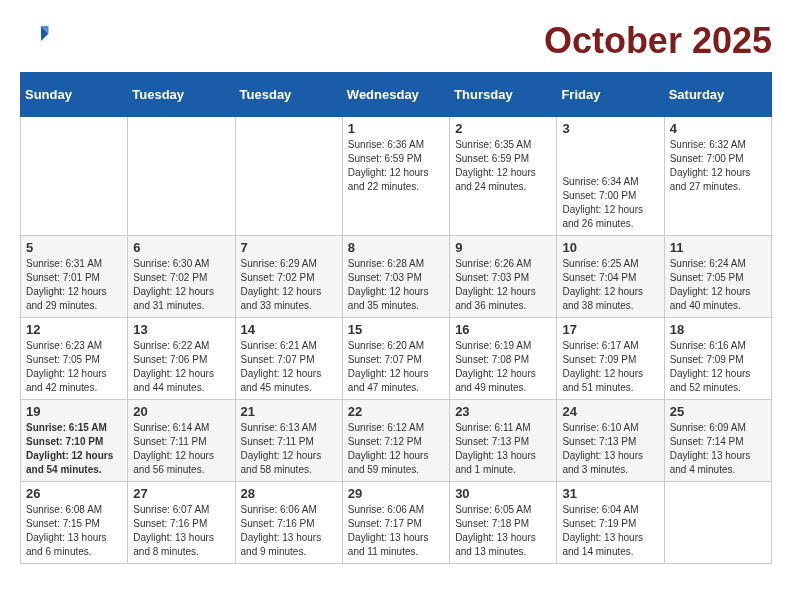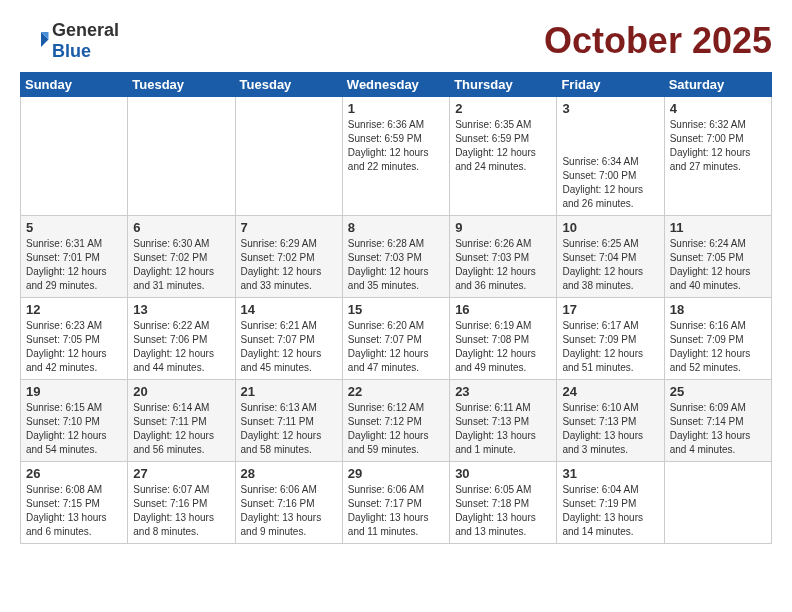--- a/index.html
+++ b/index.html
@@ -50,21 +50,21 @@
     .calendar {
       width: 100%;
       border-collapse: collapse;
       border: 1px solid #ccc;
     }
     .calendar th {
       background: #1a5ca8;
       color: #fff;
       font-size: 13px;
       font-weight: bold;
-      padding: 4px 4px;
+      padding: 14px 4px;
       text-align: left;
       border: 1px solid #1a5ca8;
     }
     .calendar td {
       vertical-align: top;
       border: 1px solid #ccc;
       padding: 4px 5px;
       width: calc(100% / 7);
       min-height: 80px;
       background: #fff;
@@ -94,24 +94,20 @@
   </style>
 </head>
 <body>
 
 <div class="header">
   <div class="logo">
     <svg class="logo-icon" viewBox="0 0 40 40">
       <polygon points="28,8 38,18 28,28" fill="#1a5ca8"></polygon>
       <polygon points="28,8 38,8 38,18" fill="#4a90d9"></polygon>
     </svg>
-    <div>
-      <span class="logo-text-general">General</span><br>
-      <span class="logo-text-blue">Blue</span>
-    </div>
   </div>
   <div class="title-block">
     <div class="month-title">October 2025</div>
   </div>
 </div>
 
 <table class="calendar">
   <thead>
     <tr>
     <th>Sunday</th>
@@ -255,21 +251,21 @@
           <span class="day-num">18</span>
           <div class="day-info" style="white-space: pre-line;">Sunrise: 6:16 AM
 Sunset: 7:09 PM
 Daylight: 12 hours
 and 52 minutes.</div>
         </td>
       </tr>
       <tr>
         <td>
           <span class="day-num">19</span>
-          <div class="day-info" style="white-space: pre-line;">Sunrise: 6:15 AM
+          <div class="day-info" style="white-space: pre-line; font-weight: bold;">Sunrise: 6:15 AM
 Sunset: 7:10 PM
 Daylight: 12 hours
 and 54 minutes.</div>
         </td>
         <td>
           <span class="day-num">20</span>
           <div class="day-info" style="white-space: pre-line;">Sunrise: 6:14 AM
 Sunset: 7:11 PM
 Daylight: 12 hours
 and 56 minutes.</div>

